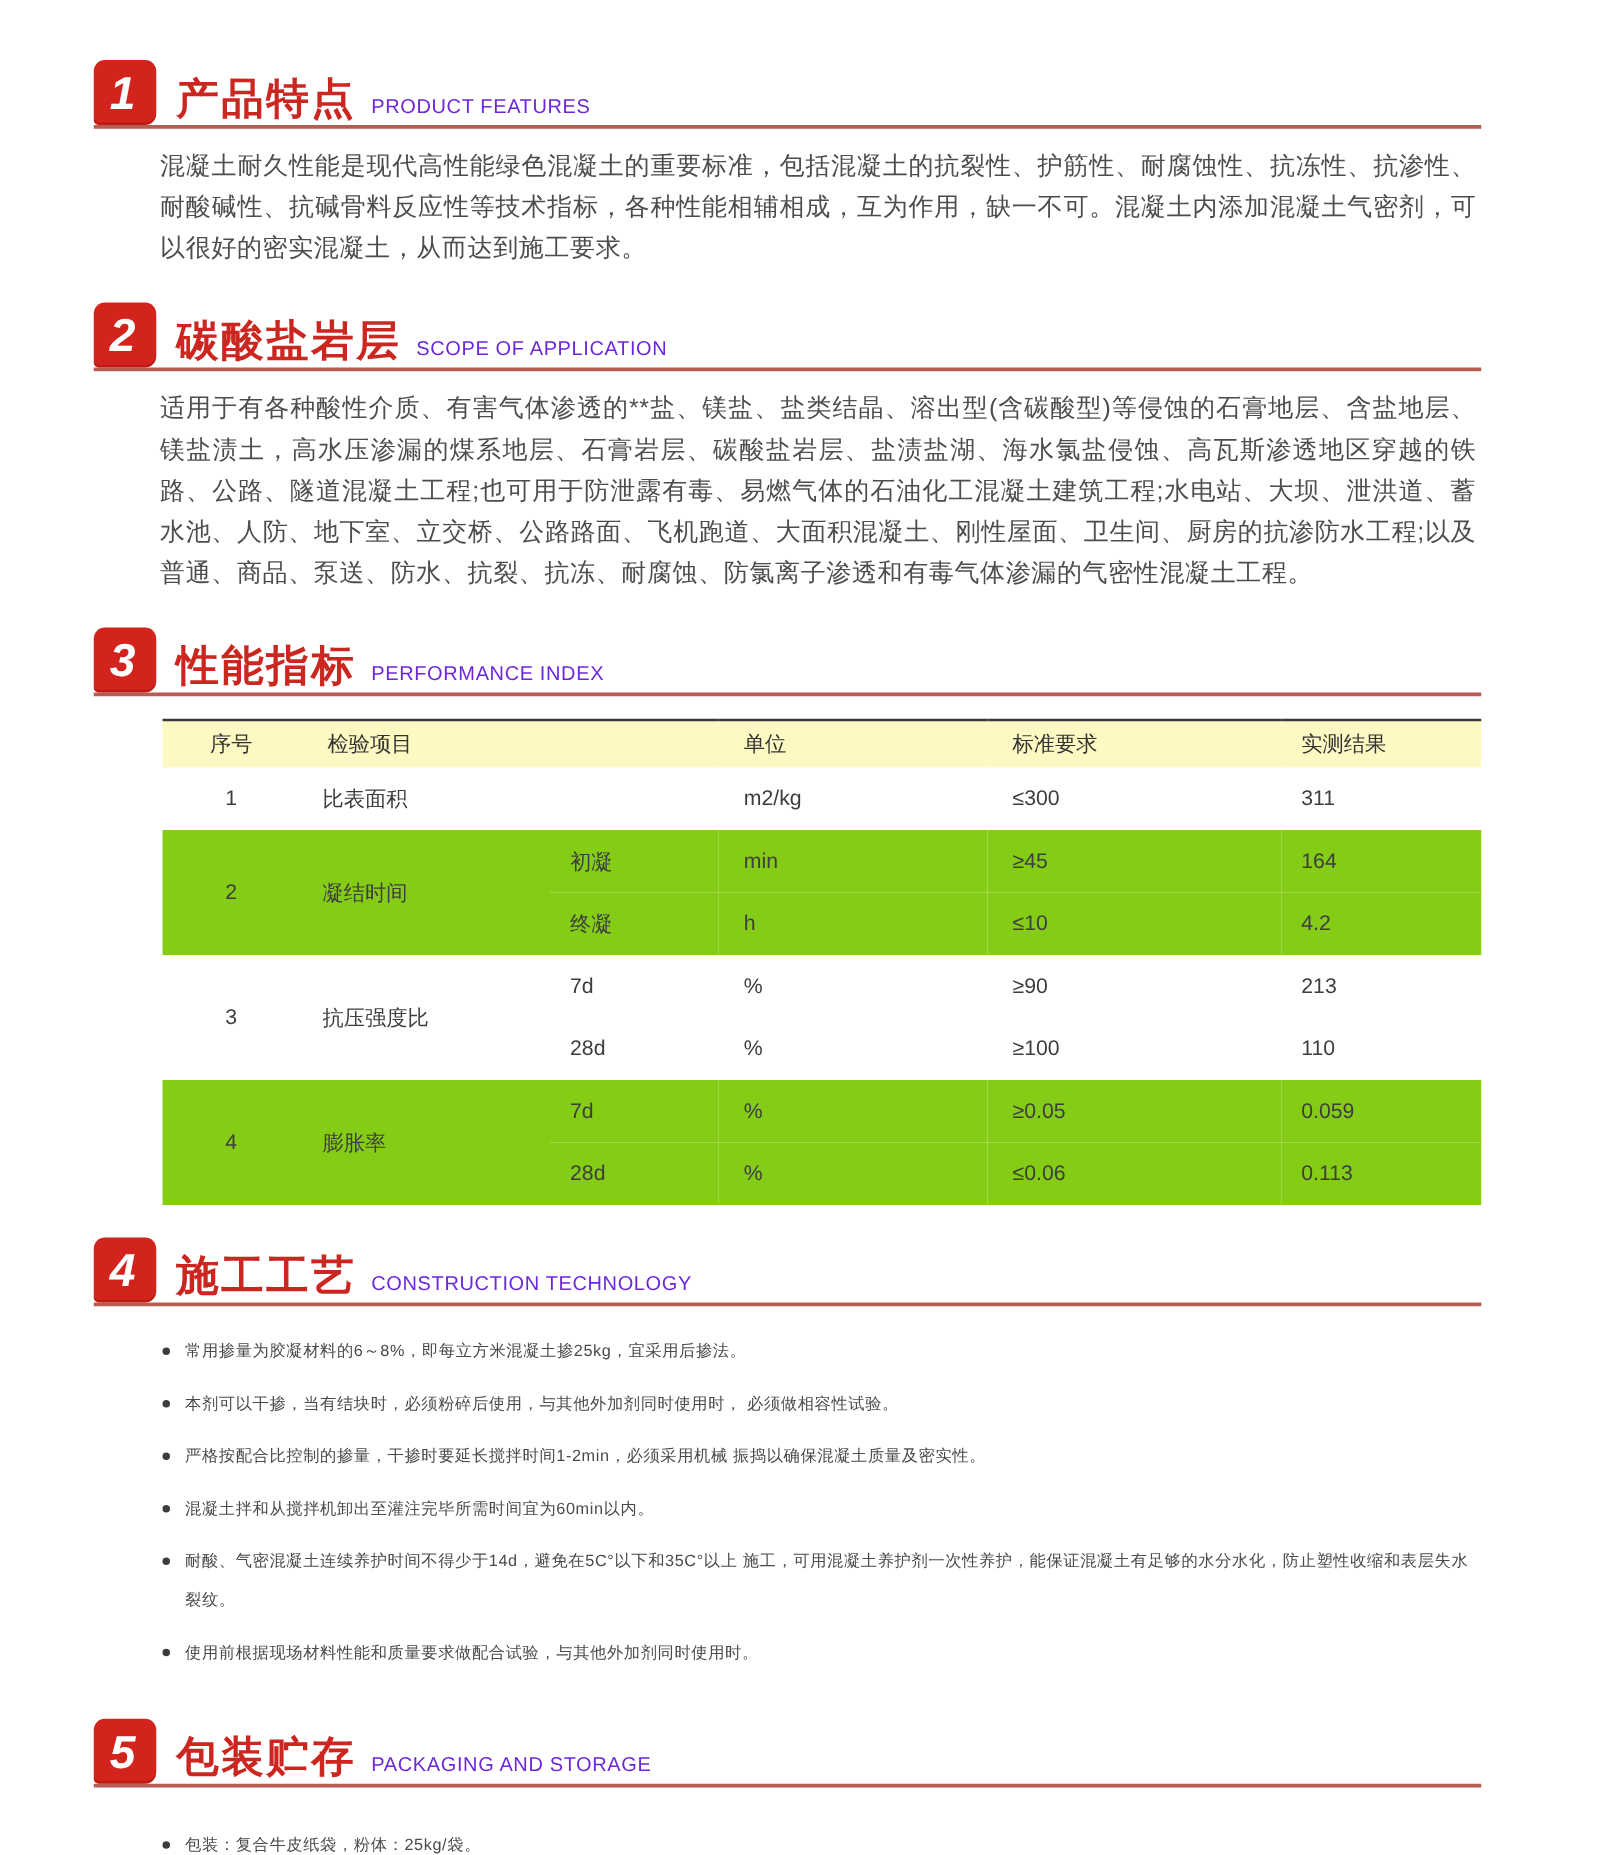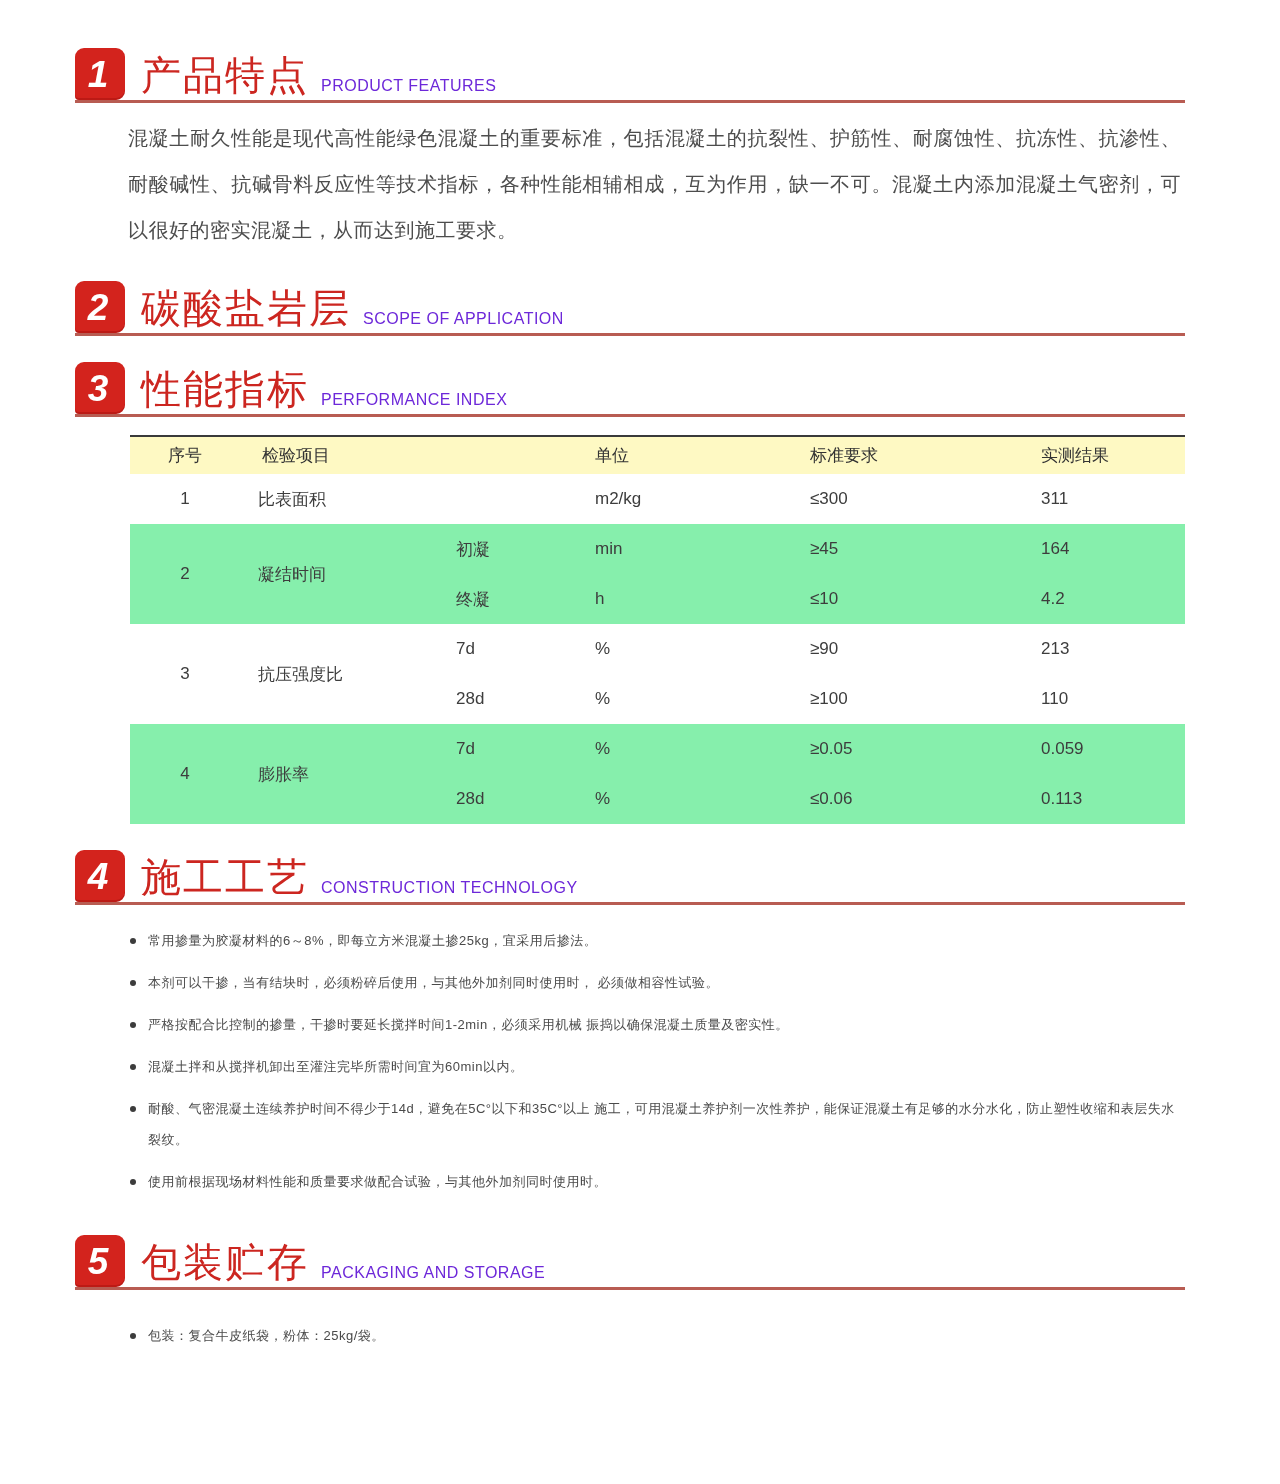--- a/index.html
+++ b/index.html
@@ -32,44 +32,43 @@
   .badge span {
     color: #ffffff;
     font-size: 37px;
     font-weight: bold;
     font-style: italic;
     line-height: 1;
     transform: translateX(-2px);
   }
   .title-cn {
     color: #cc2620;
-    font-size: 40px;
-    font-weight: normal;
+    font-size: 34px;
+    font-weight: bold;
     letter-spacing: 2px;
     margin-left: 16px;
     line-height: 1.25;
   }
   .title-en {
     color: #6d28d9;
     font-size: 16px;
     font-weight: normal;
     letter-spacing: 0.5px;
     margin-left: 12px;
     padding-bottom: 5px;
   }
 
   
   .para {
     margin: 0 4px 0 53px;
     font-size: 20px;
-    line-height: 46px;
+    line-height: 33px;
     letter-spacing: 0.5px;
     text-align: justify;
     color: #4d4d4d;
-    font-family: Liberation Mono, monospace;
   }
 
   
   .bullets { list-style: none; margin: 20px 10px 0 55px; }
   .bullets li {
     display: flex;
     align-items: flex-start;
     margin-bottom: 11px;
     font-size: 13px;
     line-height: 31px;
@@ -102,21 +101,21 @@
   table.perf col.c-result { width: 160px; }
   table.perf th, table.perf td {
     font-weight: normal;
     text-align: left;
     vertical-align: middle;
     padding: 0 0 0 20px;
     height: 50px;
   }
   table.perf thead th { height: 38px; background: #fef9c3; color: #333; }
   table.perf td.center, table.perf th.center { text-align: center; padding-left: 0; }
-  table.perf tr.shade td { background: #86efac; }
+  table.perf tr.shade td { background: #84cc16; }
   table.perf td.item { padding-left: 18px; }
   table.perf td.sub  { padding-left: 16px; }
   table.perf td.result { padding-left: 16px; }
 </style>
 </head>
 <body>
 
 <section class="section">
   <div class="sec-header">
     <div class="badge">
@@ -129,20 +128,21 @@
 </section>
 
 <section class="section">
   <div class="sec-header">
     <div class="badge">
       <span>2</span>
     </div>
     <h2 class="title-cn">碳酸盐岩层</h2>
     <span class="title-en">SCOPE OF APPLICATION</span>
   </div>
+  <p class="para">适用于有各种酸性介质、有害气体渗透的**盐、镁盐、盐类结晶、溶出型(含碳酸型)等侵蚀的石膏地层、含盐地层、镁盐渍土，高水压渗漏的煤系地层、石膏岩层、碳酸盐岩层、盐渍盐湖、海水氯盐侵蚀、高瓦斯渗透地区穿越的铁路、公路、隧道混凝土工程;也可用于防泄露有毒、易燃气体的石油化工混凝土建筑工程;水电站、大坝、泄洪道、蓄水池、人防、地下室、立交桥、公路路面、飞机跑道、大面积混凝土、刚性屋面、卫生间、厨房的抗渗防水工程;以及普通、商品、泵送、防水、抗裂、抗冻、耐腐蚀、防氯离子渗透和有毒气体渗漏的气密性混凝土工程。</p>
 </section>
 
 <section class="section">
   <div class="sec-header">
     <div class="badge">
       <span>3</span>
     </div>
     <h2 class="title-cn">性能指标</h2>
     <span class="title-en">PERFORMANCE INDEX</span>
   </div>

